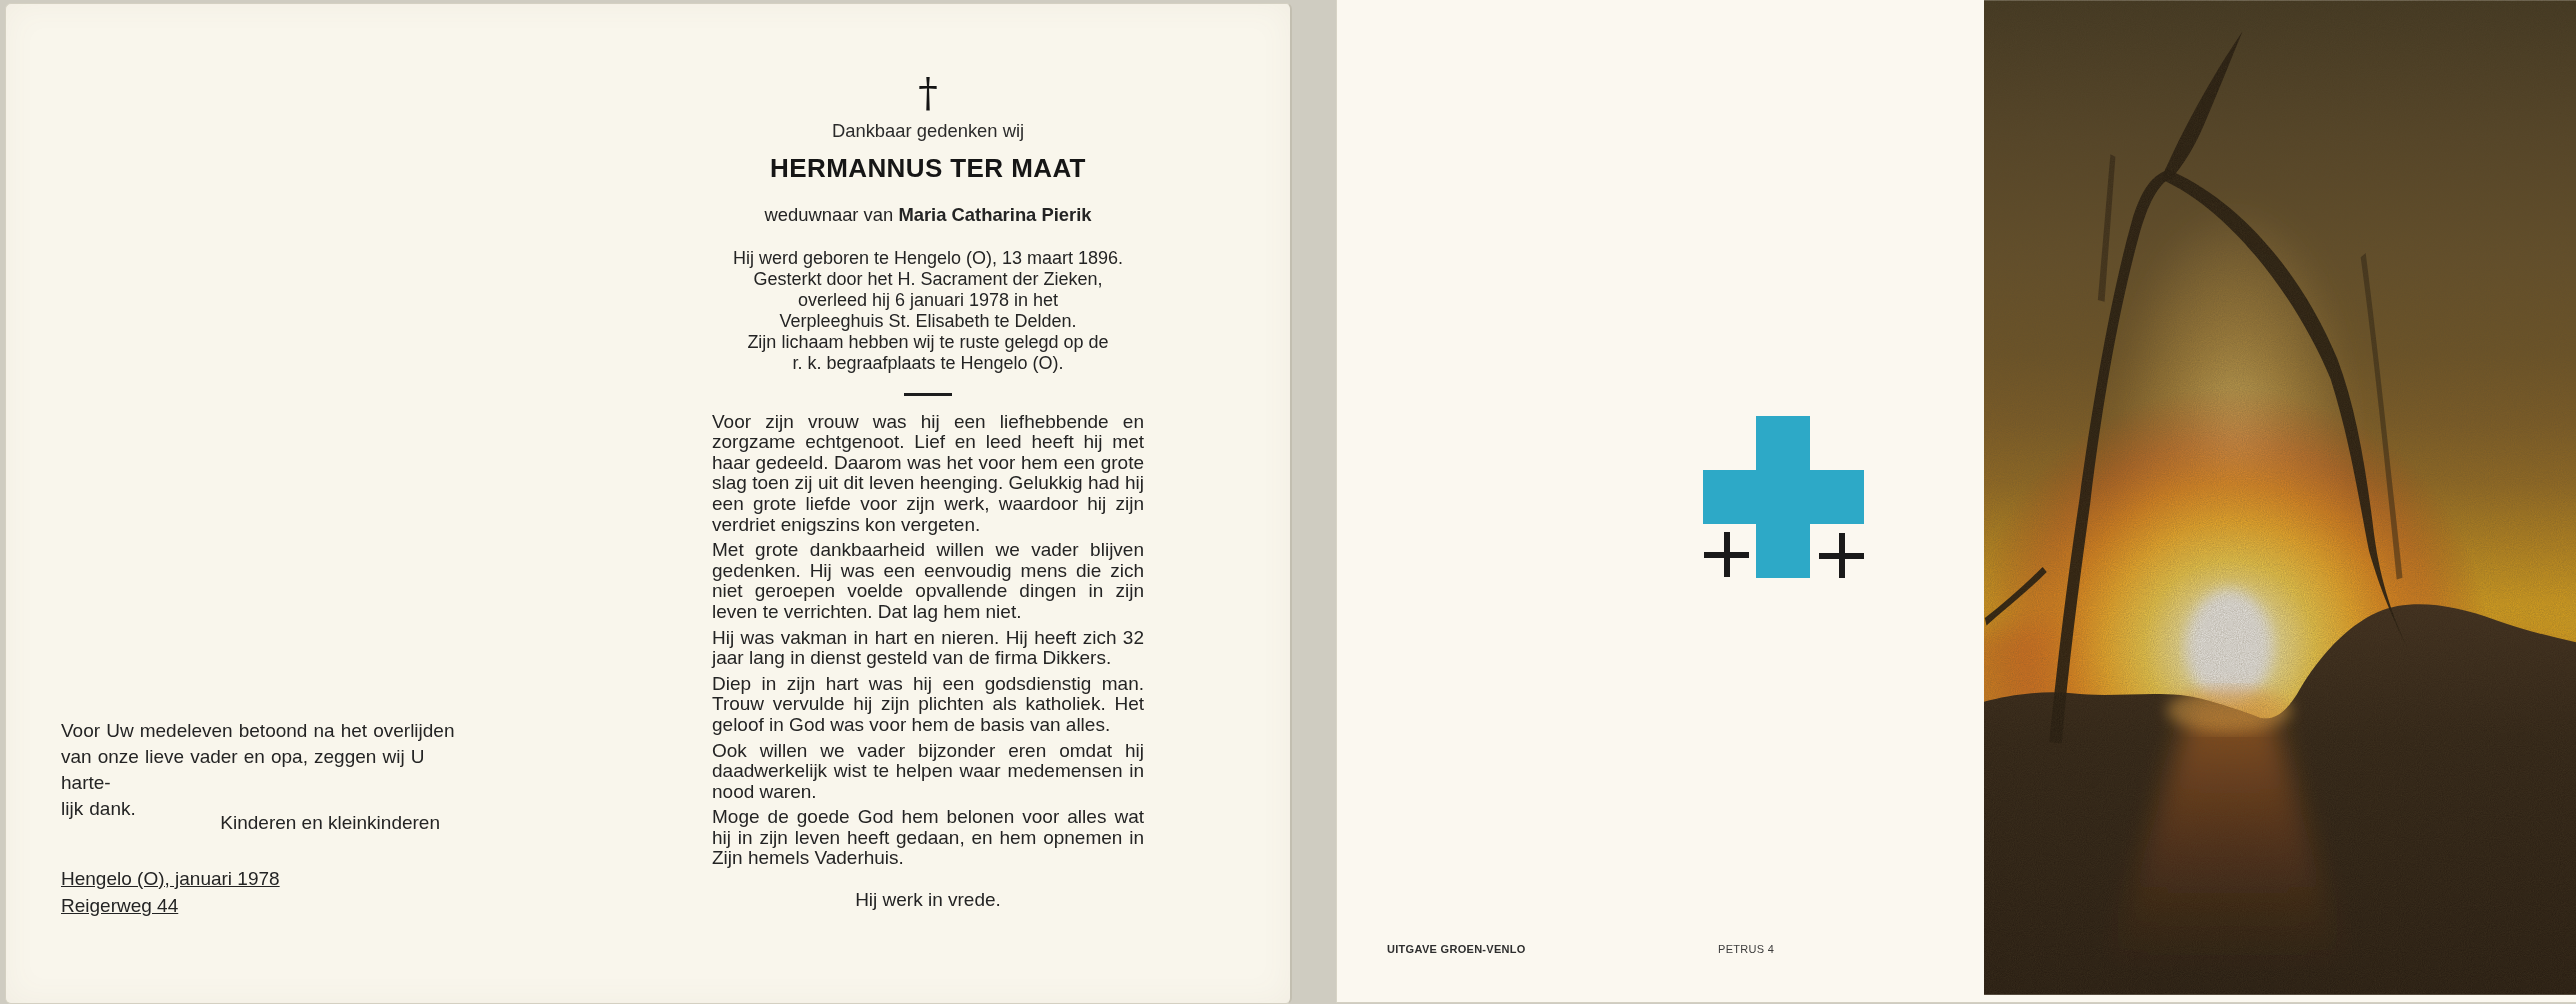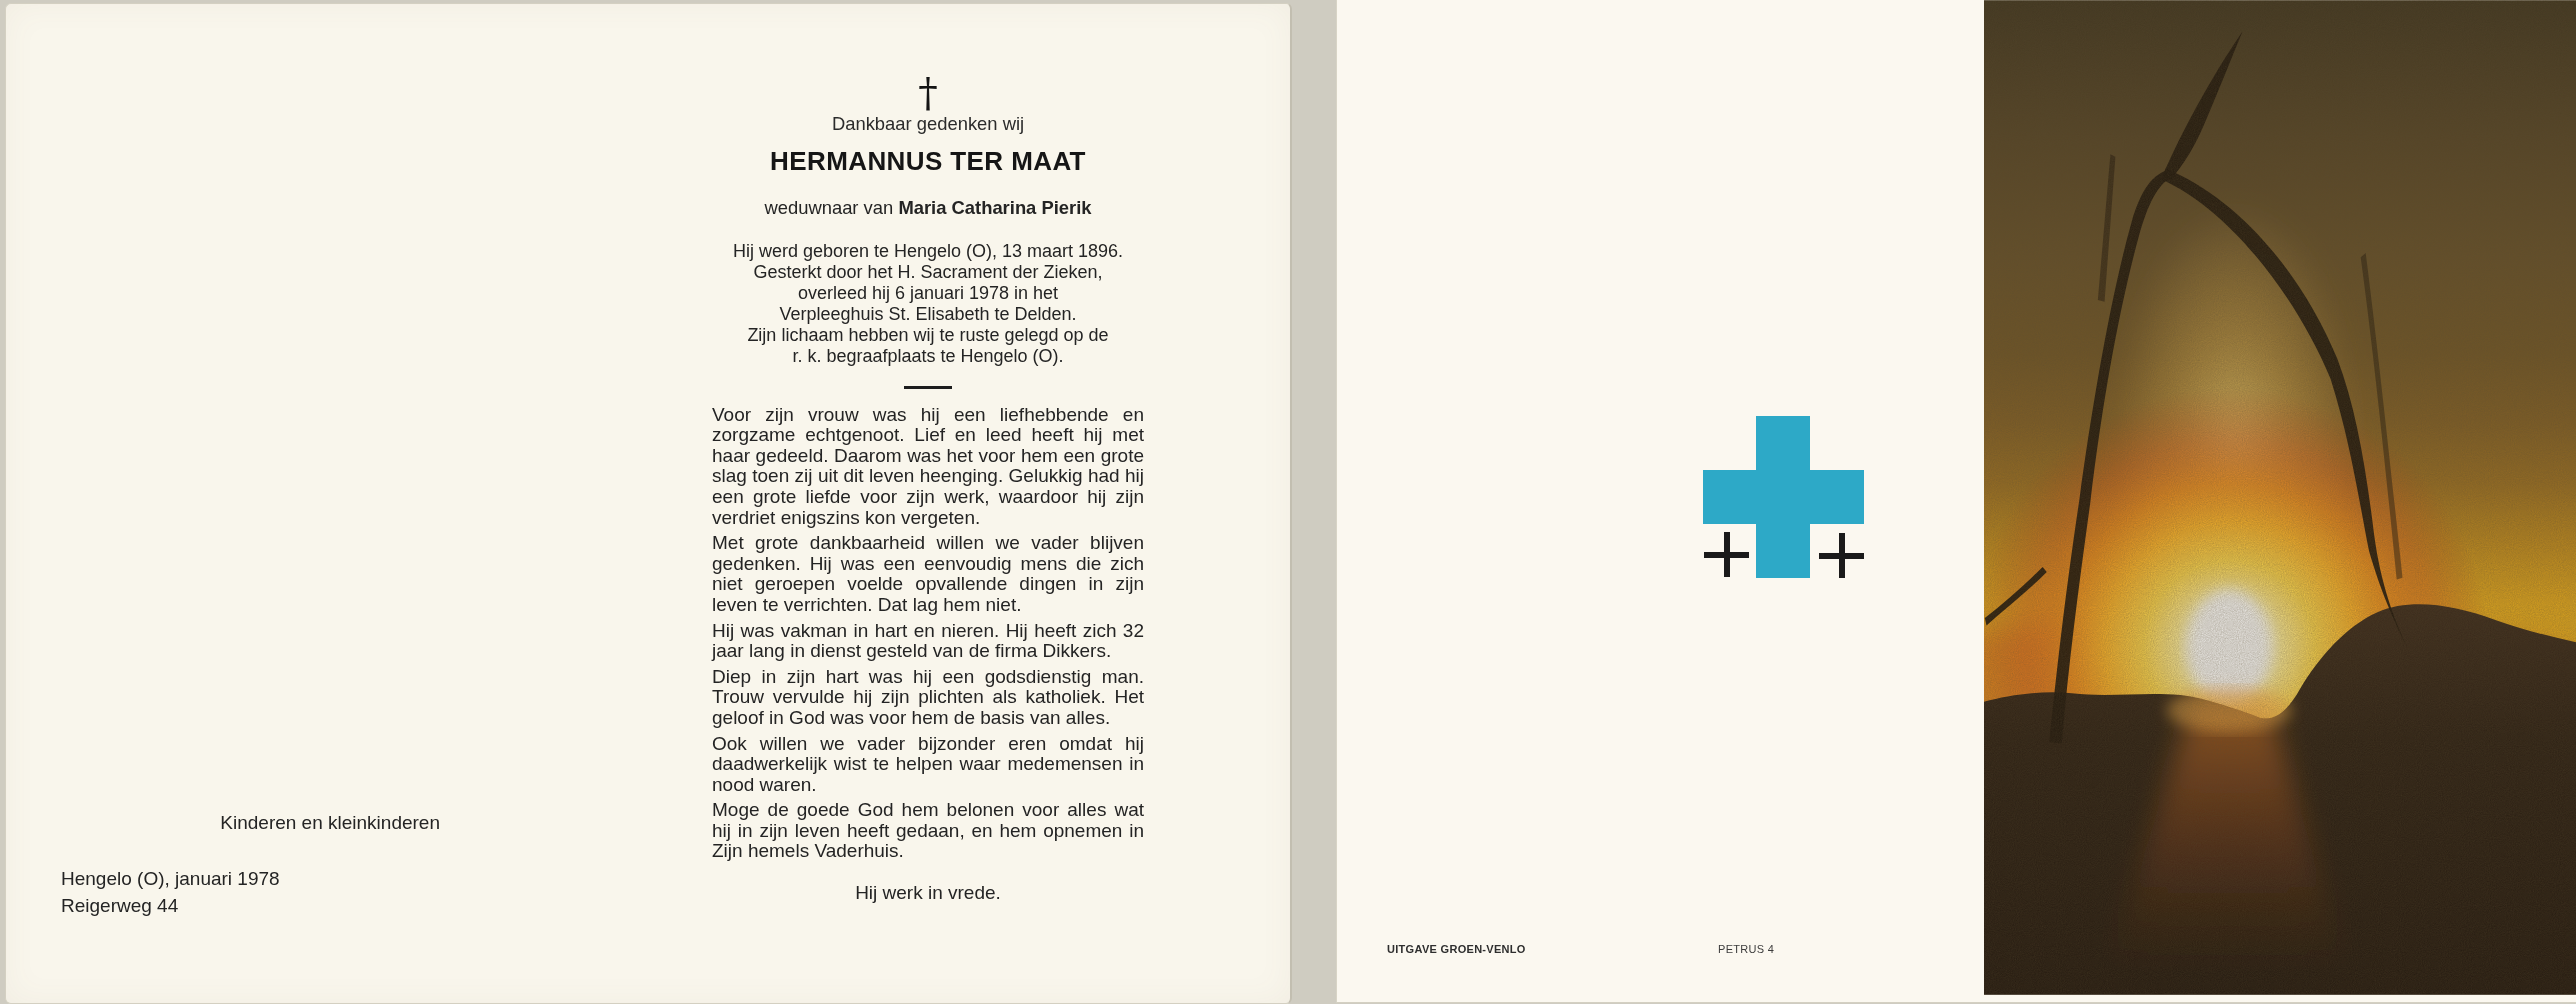--- a/index.html
+++ b/index.html
@@ -12,26 +12,26 @@
              border:0.8px solid #d4d0c2;border-right:2.5px solid #c2beb0;
              box-shadow:inset 0 0 33px rgba(120,110,80,.06);}
   #card-front{left:1336px;top:0;width:1284px;height:1002px;background:#fbf8f0;
               border-left:1.7px solid #d8d4c6;border-bottom:0.8px solid #d4d0c2;}
   
   #condolence{position:absolute;left:55px;top:714px;width:402px;
               font-size:19px;line-height:26px;white-space:pre-line;word-spacing:0.8px;}
   #signature{position:absolute;left:55px;top:808px;width:379px;text-align:right;
              font-size:19px;}
   #place-block{position:absolute;left:55px;top:861px;font-size:19px;line-height:27px;
-               white-space:pre-line;}
+               white-space:pre-line;text-decoration:underline;}
   
   #memorial{position:absolute;left:706px;top:69px;width:432px;}
   #memorial .dagger{text-align:center;font-size:39px;line-height:40px;color:#141414;
                     font-family:"DejaVu Serif","Liberation Serif",serif;}
-  #memorial .intro{text-align:center;font-size:18.4px;margin-top:0;color:#2b2b2b;}
+  #memorial .intro{text-align:center;font-size:18.4px;margin-top:7px;color:#2b2b2b;}
   #memorial .name{text-align:center;font-size:26px;font-weight:bold;letter-spacing:0.4px;
                   margin-top:11px;color:#161616;}
   #memorial .spouse{text-align:center;font-size:18.4px;margin-top:20px;}
   #memorial .spouse b{font-weight:bold;}
   #memorial .life{white-space:pre-line;text-align:center;font-size:18px;
                   line-height:21px;margin-top:22.6px;}
   #memorial .rule{width:48px;height:2.5px;background:#1d1d1d;margin:19px auto 16px auto;}
   #memorial p{margin:0 0 5px 0;font-size:19px;line-height:20.6px;text-align:justify;}
   #memorial .closing{text-align:center;font-size:19px;margin-top:20px;}
   
@@ -52,20 +52,23 @@
   #photo{position:absolute;left:647px;top:0;width:637px;height:995px;overflow:hidden;}
   #photo svg{display:block;}
 </style>
 </head>
 <body>
 
 <div id="stage">
 
   <div id="card-back" class="card">
 
+    <div id="condolence">Voor Uw medeleven betoond na het overlijden
+van onze lieve vader en opa, zeggen wij U harte-
+lijk dank.</div>
 
     <div id="signature">Kinderen en kleinkinderen</div>
 
     <div id="place-block">Hengelo (O),  januari  1978
 Reigerweg 44</div>
 
     <div id="memorial">
       <div class="dagger">†</div>
       <div class="intro">Dankbaar gedenken wij</div>
       <div class="name">HERMANNUS TER MAAT</div>

